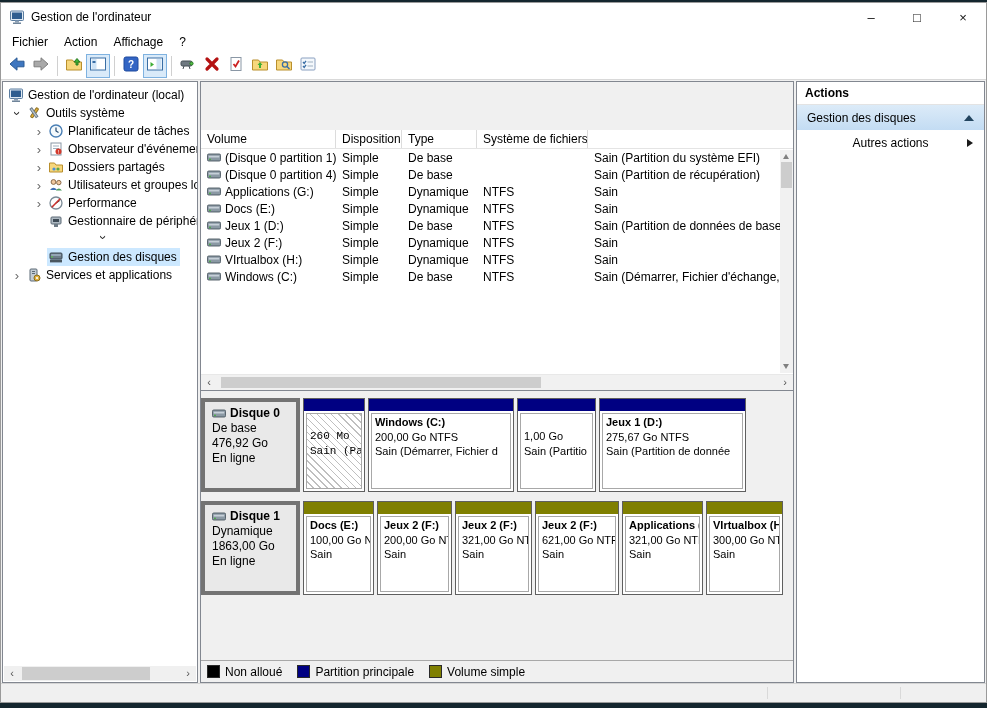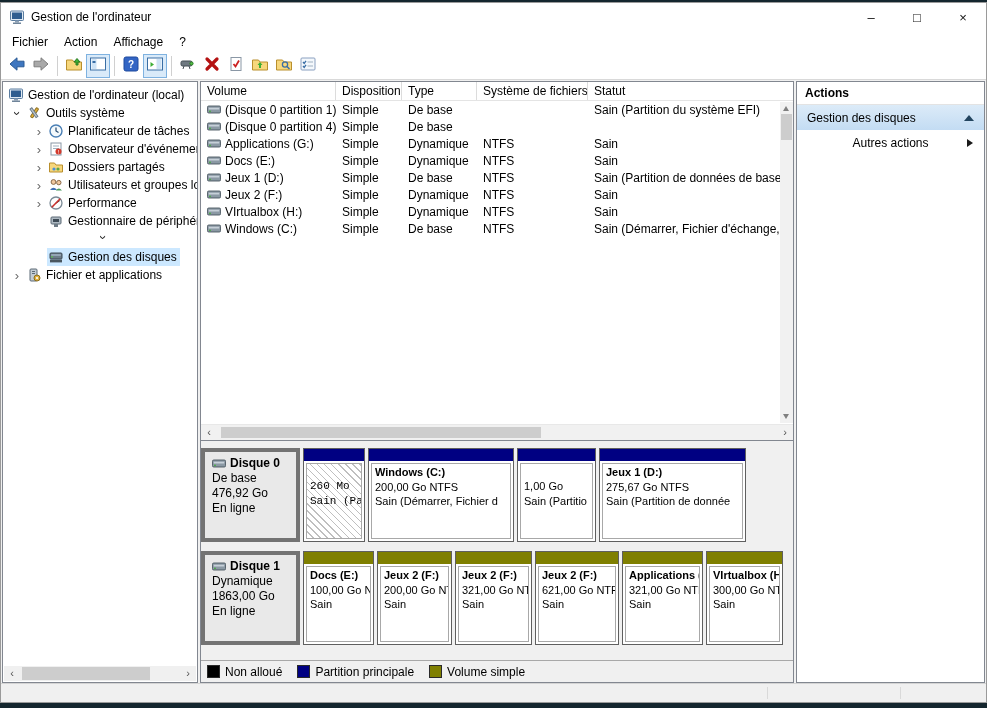--- a/index.html
+++ b/index.html
@@ -40,21 +40,21 @@
   .tree-item.selected .node { background:#cce8ff; }
   .tree-ico { width:16px; height:16px; flex:none; margin-right:4px; }
   .tree-ico svg { width:16px; height:16px; }
   .hscroll { position:absolute; left:1px; right:1px; bottom:1px; height:15px; background:#f0f0f0; display:flex; align-items:center; }
   .sb-arr { width:16px; text-align:center; color:#555; font-size:11px; line-height:15px; }
   .sb-track { flex:1; position:relative; height:100%; }
   .sb-thumb { position:absolute; top:1px; bottom:1px; background:#cdcdcd; }
 
   
   .middle { width:594px; flex:none; border:1px solid #828790; background:#f0f0f0; display:flex; flex-direction:column; min-height:0; }
-  .table-pane { height:359px; flex:none; background:#fff; border-bottom:1px solid #828790; display:flex; flex-direction:column; position:relative; }
+  .table-pane { height:261px; flex:none; background:#fff; border-bottom:1px solid #828790; display:flex; flex-direction:column; position:relative;margin-top:48px; }
   .thead { display:flex; height:19px; flex:none; border-bottom:1px solid #e4e4e4; }
   .th { border-right:1px solid #dcdcdc; padding:2px 4px 0 6px; overflow:hidden; white-space:nowrap; }
   .c-vol { width:135px; flex:none; } .c-disp { width:66px; flex:none; }
   .c-type { width:75px; flex:none; } .c-fs { width:111px; flex:none; } .c-stat { flex:1; min-width:0; border-right:none; }
   .tbody { flex:1; overflow:hidden; }
   .trow { display:flex; height:17px; align-items:center; }
   .td { padding-left:6px; overflow:hidden; white-space:nowrap; }
   .vol-cell { display:flex; align-items:center; gap:4px; }
   .drive-ico svg { width:14px; height:9px; display:block; }
   .vscroll { position:absolute; right:0; top:20px; bottom:17px; width:13px; background:#f1f1f1; }
@@ -324,41 +324,40 @@
           <div class="tree-item" style="padding-left: 6px;">
             <div class="chev"><span>›</span></div>
             <div class="node">
               <span class="tree-ico"><svg viewBox="0 0 16 16">
                   <rect x="4" y="2" width="7" height="12" rx="1" fill="#c3ccd4" stroke="#5d6b77"></rect>
                   <line x1="6" y1="4.5" x2="9" y2="4.5" stroke="#5d6b77"></line>
                   <line x1="6" y1="6.5" x2="9" y2="6.5" stroke="#5d6b77"></line>
                   <circle cx="11" cy="11" r="3" fill="#e2b13c" stroke="#8a6d1f"></circle>
                   <circle cx="11" cy="11" r="1.1" fill="#fff"></circle>
                 </svg></span>
-              <span class="tree-label">Fichier et applications</span>
+              <span class="tree-label">Services et applications</span>
             </div>
           </div>
         </div>
       <div class="hscroll">
         <div class="sb-arr">‹</div>
         <div class="sb-track">
             <div class="sb-thumb" style="left:2px;width:128px;"></div>
           </div>
         <div class="sb-arr">›</div>
       </div>
     </div>
 
     <div class="middle">
       <div class="table-pane">
         <div class="thead" id="thead">
             <div class="th c-vol">Volume</div>
             <div class="th c-disp">Disposition</div>
             <div class="th c-type">Type</div>
             <div class="th c-fs">Système de fichiers</div>
-            <div class="th c-stat">Statut</div>
           </div>
         <div class="tbody" id="tbody">
             <div class="trow">
               <div class="td c-vol vol-cell">
                 <span class="drive-ico">
                   <svg viewBox="0 0 16 10">
                     <rect x="0.5" y="1" width="15" height="8" rx="1.5" fill="#8b99a4" stroke="#46525c"></rect>
                     <rect x="2" y="3" width="12" height="2" fill="#c6d0d8"></rect>
                     <circle cx="3.4" cy="7" r="1" fill="#3fae35"></circle>
                   </svg>
@@ -377,20 +376,21 @@
                     <rect x="0.5" y="1" width="15" height="8" rx="1.5" fill="#8b99a4" stroke="#46525c"></rect>
                     <rect x="2" y="3" width="12" height="2" fill="#c6d0d8"></rect>
                     <circle cx="3.4" cy="7" r="1" fill="#3fae35"></circle>
                   </svg>
                 </span>
                 <span>(Disque 0 partition 4)</span>
               </div>
               <div class="td c-disp">Simple</div>
               <div class="td c-type">De base</div>
               <div class="td c-fs"></div>
+              <div class="td c-stat">Sain (Partition de récupération)</div>
             </div>
             <div class="trow">
               <div class="td c-vol vol-cell">
                 <span class="drive-ico">
                   <svg viewBox="0 0 16 10">
                     <rect x="0.5" y="1" width="15" height="8" rx="1.5" fill="#8b99a4" stroke="#46525c"></rect>
                     <rect x="2" y="3" width="12" height="2" fill="#c6d0d8"></rect>
                     <circle cx="3.4" cy="7" r="1" fill="#3fae35"></circle>
                   </svg>
                 </span>

